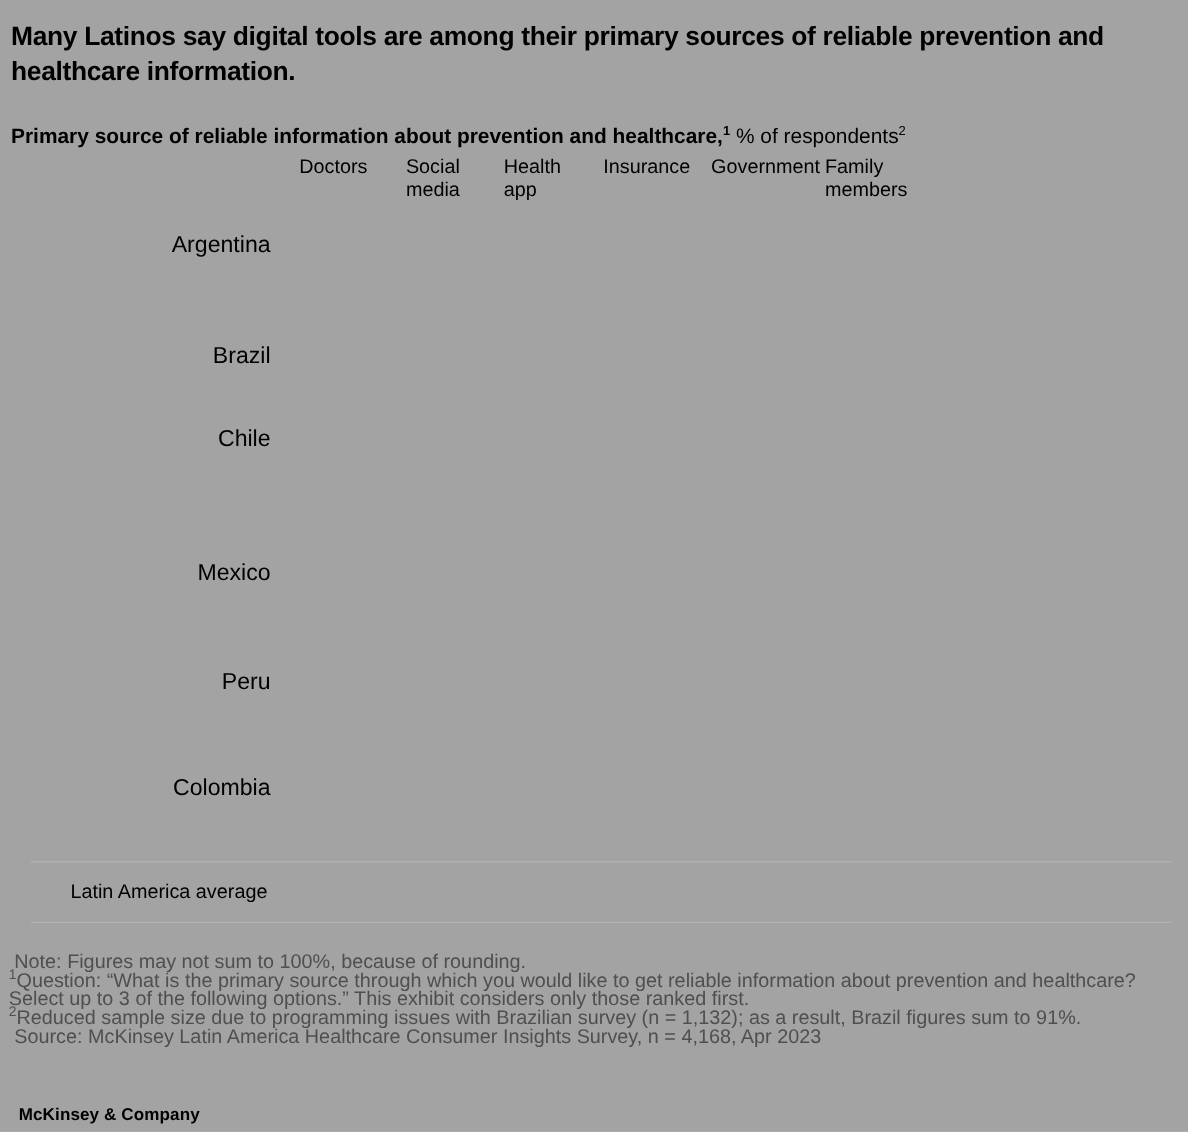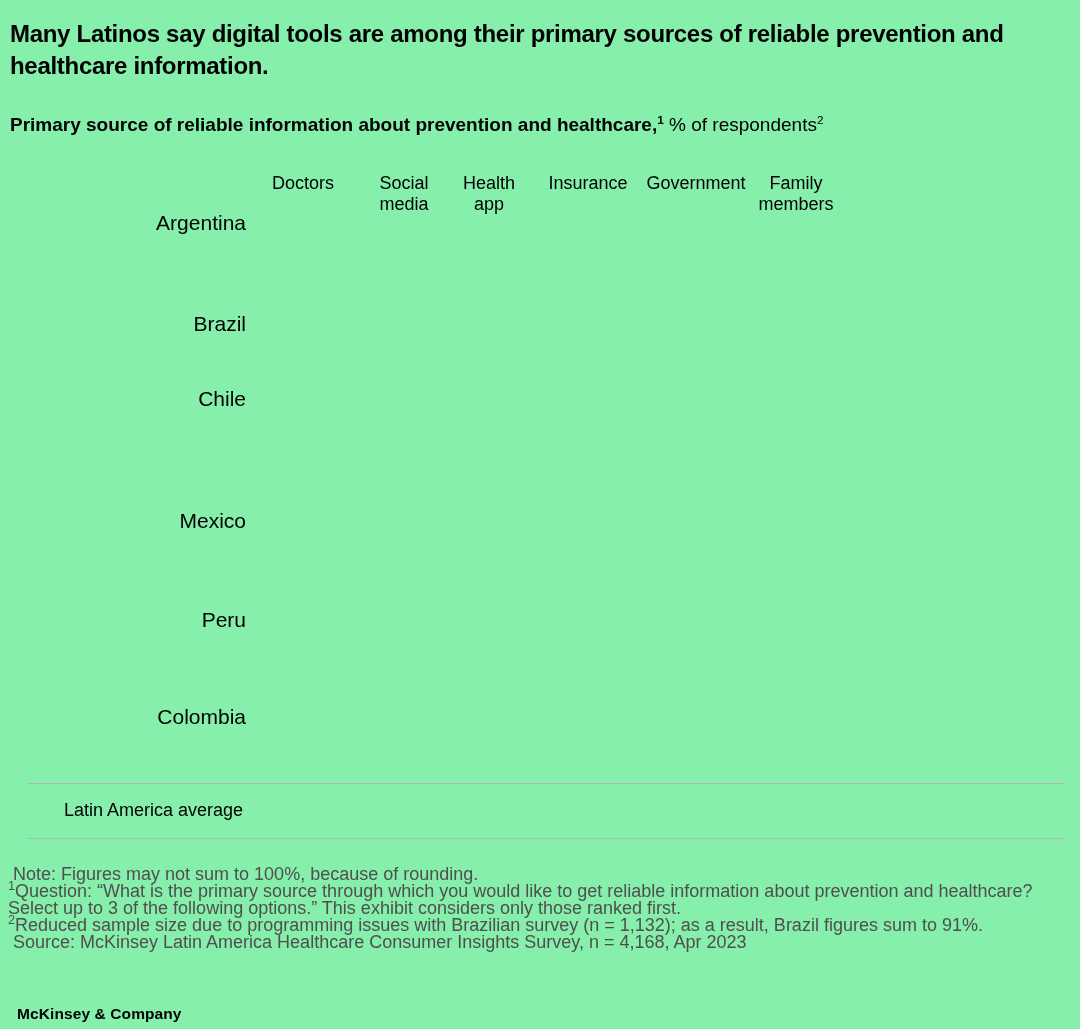--- a/index.html
+++ b/index.html
@@ -1,20 +1,20 @@
 <!DOCTYPE html>
 <html><head>
 <meta charset="utf-8">
 <style>
   html, body { margin: 0; padding: 0; background: #ffffff; }
   .page {
     position: relative;
     width: 1080px;
     height: 1029px;
-    background: #86efac;
+    background: #a3a3a3;
     color: #000000;
     font-family: "Liberation Sans", sans-serif;
     overflow: hidden;
   }
   .title {
     position: absolute;
     left: 10px;
     top: 2px;
     width: 995px;
     font-size: 24px;
@@ -31,22 +31,21 @@
     white-space: nowrap;
   }
   .subtitle .b { font-weight: 700; }
   sup { font-size: 62%; line-height: 0; vertical-align: super; }
   .col-hdr {
     position: absolute;
     top: 141px;
     transform: translateX(-50%);
     font-size: 18px;
     line-height: 21px;
-    text-align: center;
-    margin-top: 32px;
+    text-align: left;
   }
   .nowrap { white-space: nowrap; }
   .row-lbl {
     position: absolute;
     right: 834px;
     font-size: 21px;
     line-height: 21px;
     white-space: nowrap;
     text-align: right;
   }

